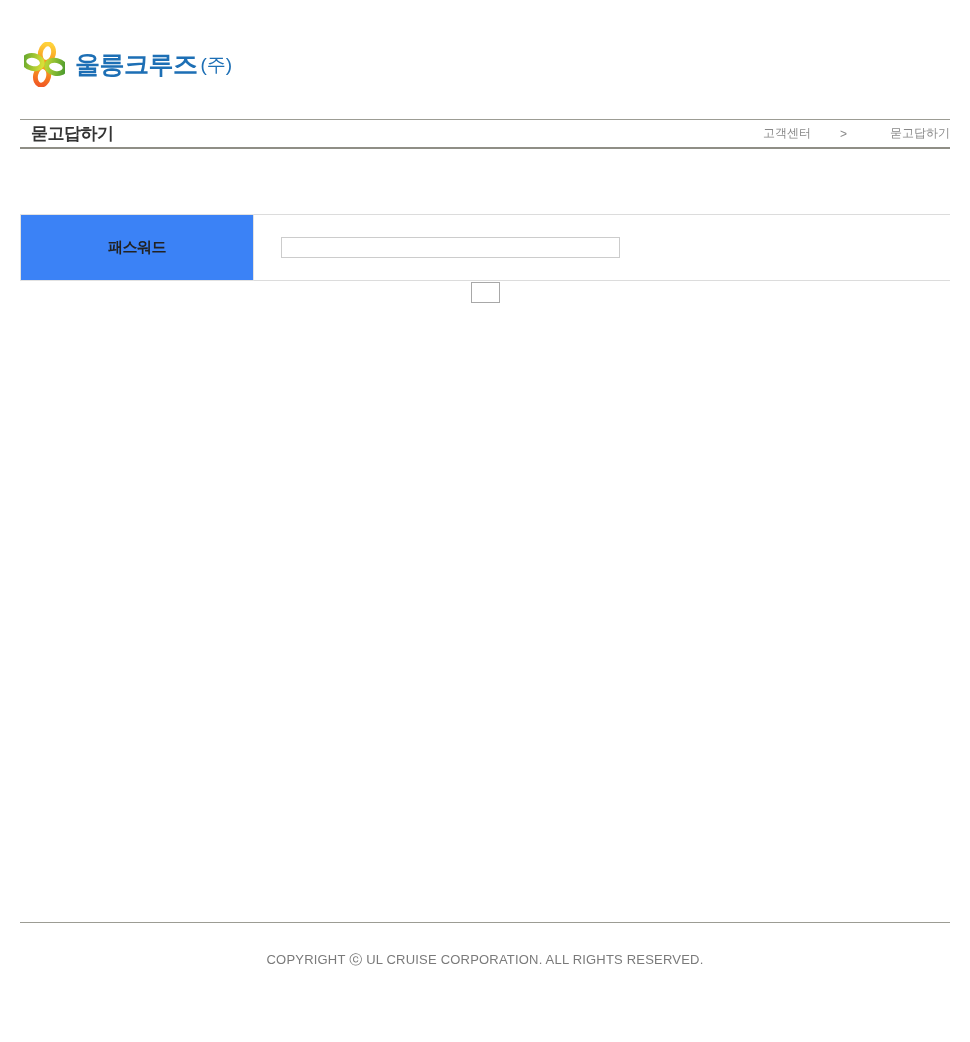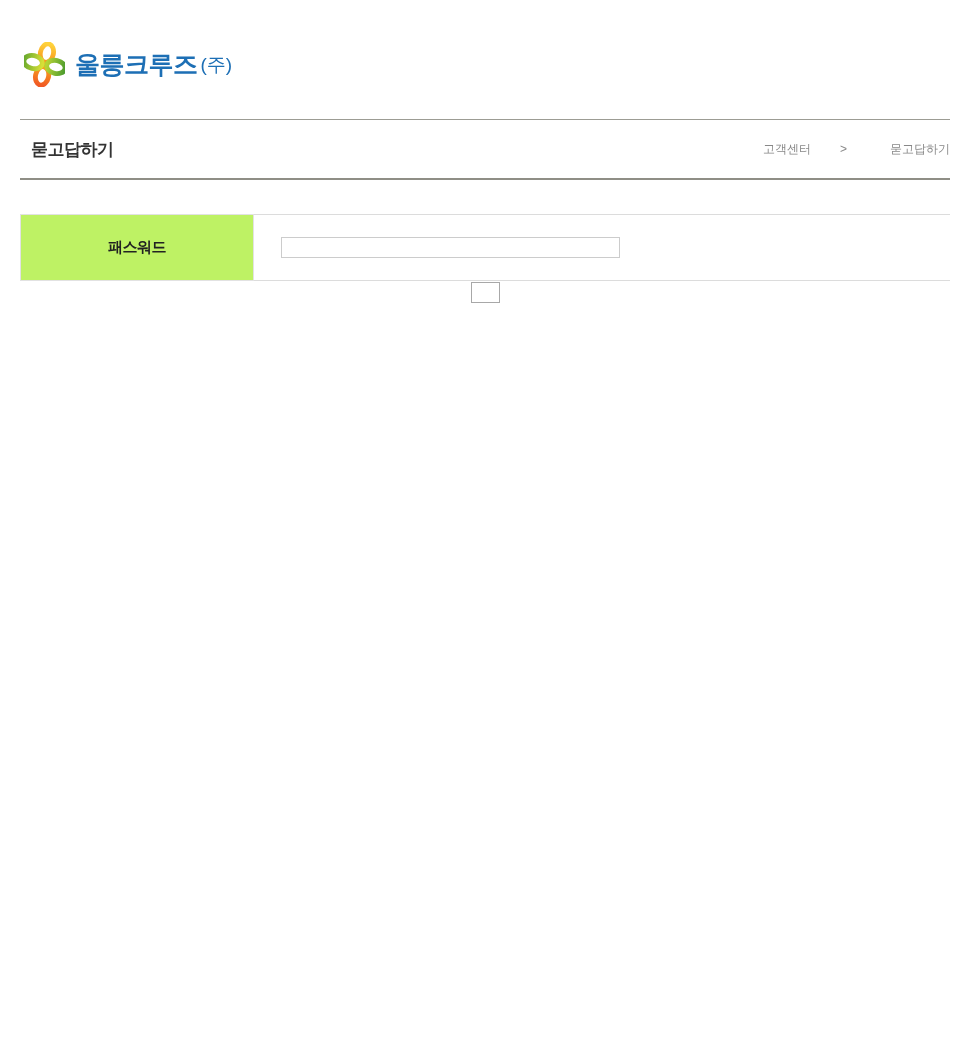--- a/index.html
+++ b/index.html
@@ -41,21 +41,21 @@
     font-weight:normal;
     color:#1d6fb5;
     line-height:1;
   }
 
   
   .title-bar {
     position:absolute;
     left:20px; top:107px;
     width:930px;
-    height:61px;
+    height:30px;
     border-top:1px solid #9c9c94;
     border-bottom:2px solid #8f8e86;
     display:flex;
     align-items:center;
     justify-content:space-between;
   }
   .page-title {
     padding-left:11px;
     font-size:17px;
     font-weight:bold;
@@ -82,21 +82,21 @@
   
   .pw-table {
     position:absolute;
     left:20px; top:202px;
     width:930px;
     border-collapse:collapse;
   }
   .pw-table th {
     width:233px;
     height:66px;
-    background:#bef264;
+    background:#3b82f6;
     border:1px solid #e2e2e2;
     font-size:15px;
     font-weight:bold;
     color:#222;
     text-align:center;
     letter-spacing:-0.5px;
   }
   .pw-table td {
     border-top:1px solid #dcdcdc;
     border-bottom:1px solid #dcdcdc;
@@ -195,14 +195,17 @@
         <th>패스워드</th>
         <td>
           <input class="pw-input" type="password" value="" style="">
         </td>
       </tr>
     </tbody>
   </table>
 
   <button class="confirm-btn"></button>
 
+  <footer class="footer">
+    <p>COPYRIGHT ⓒ UL CRUISE CORPORATION. ALL RIGHTS RESERVED.</p>
+  </footer>
 
 </div>
 
 </body></html>

